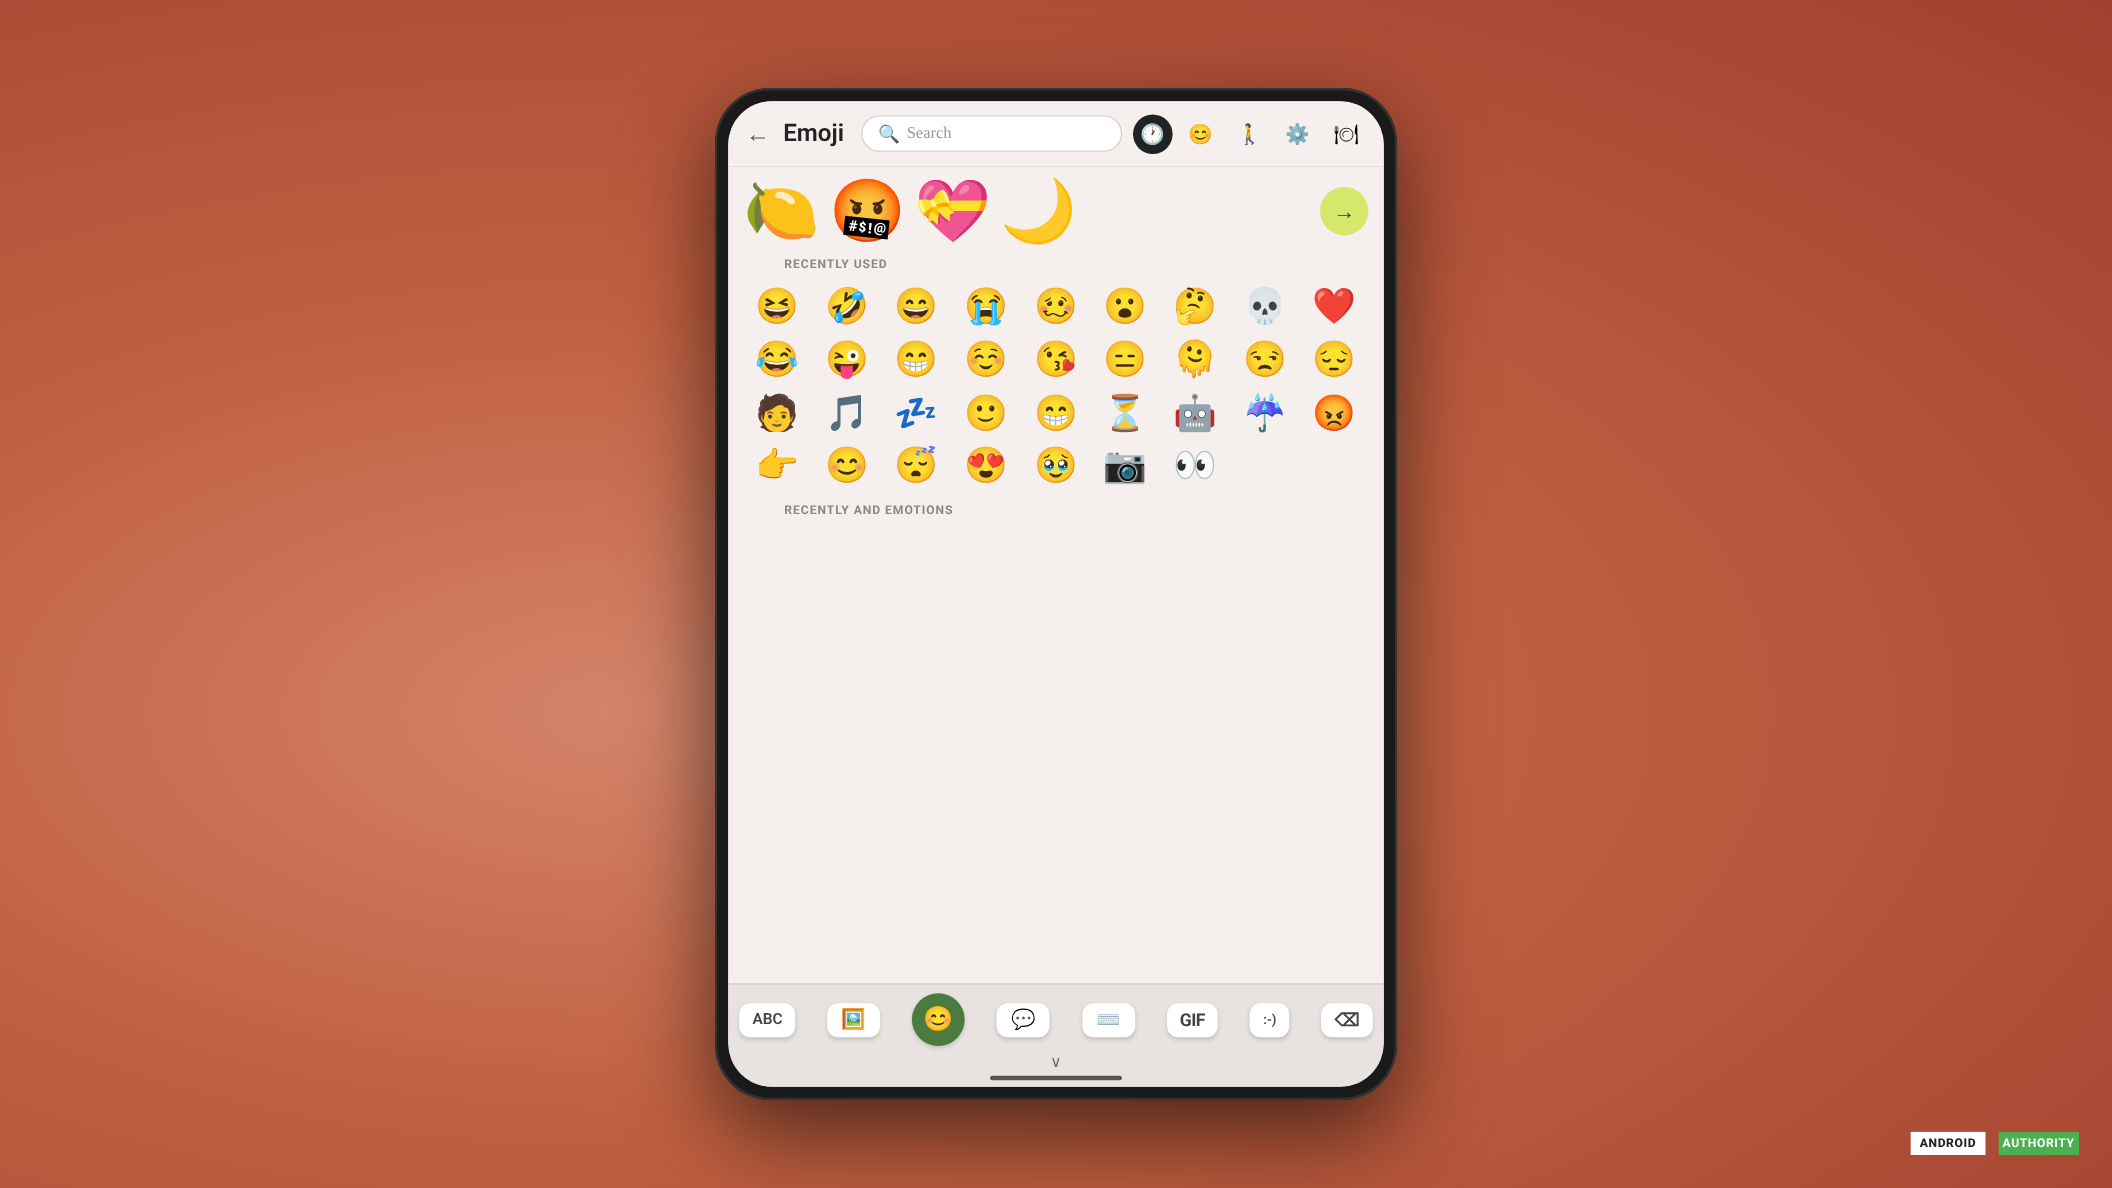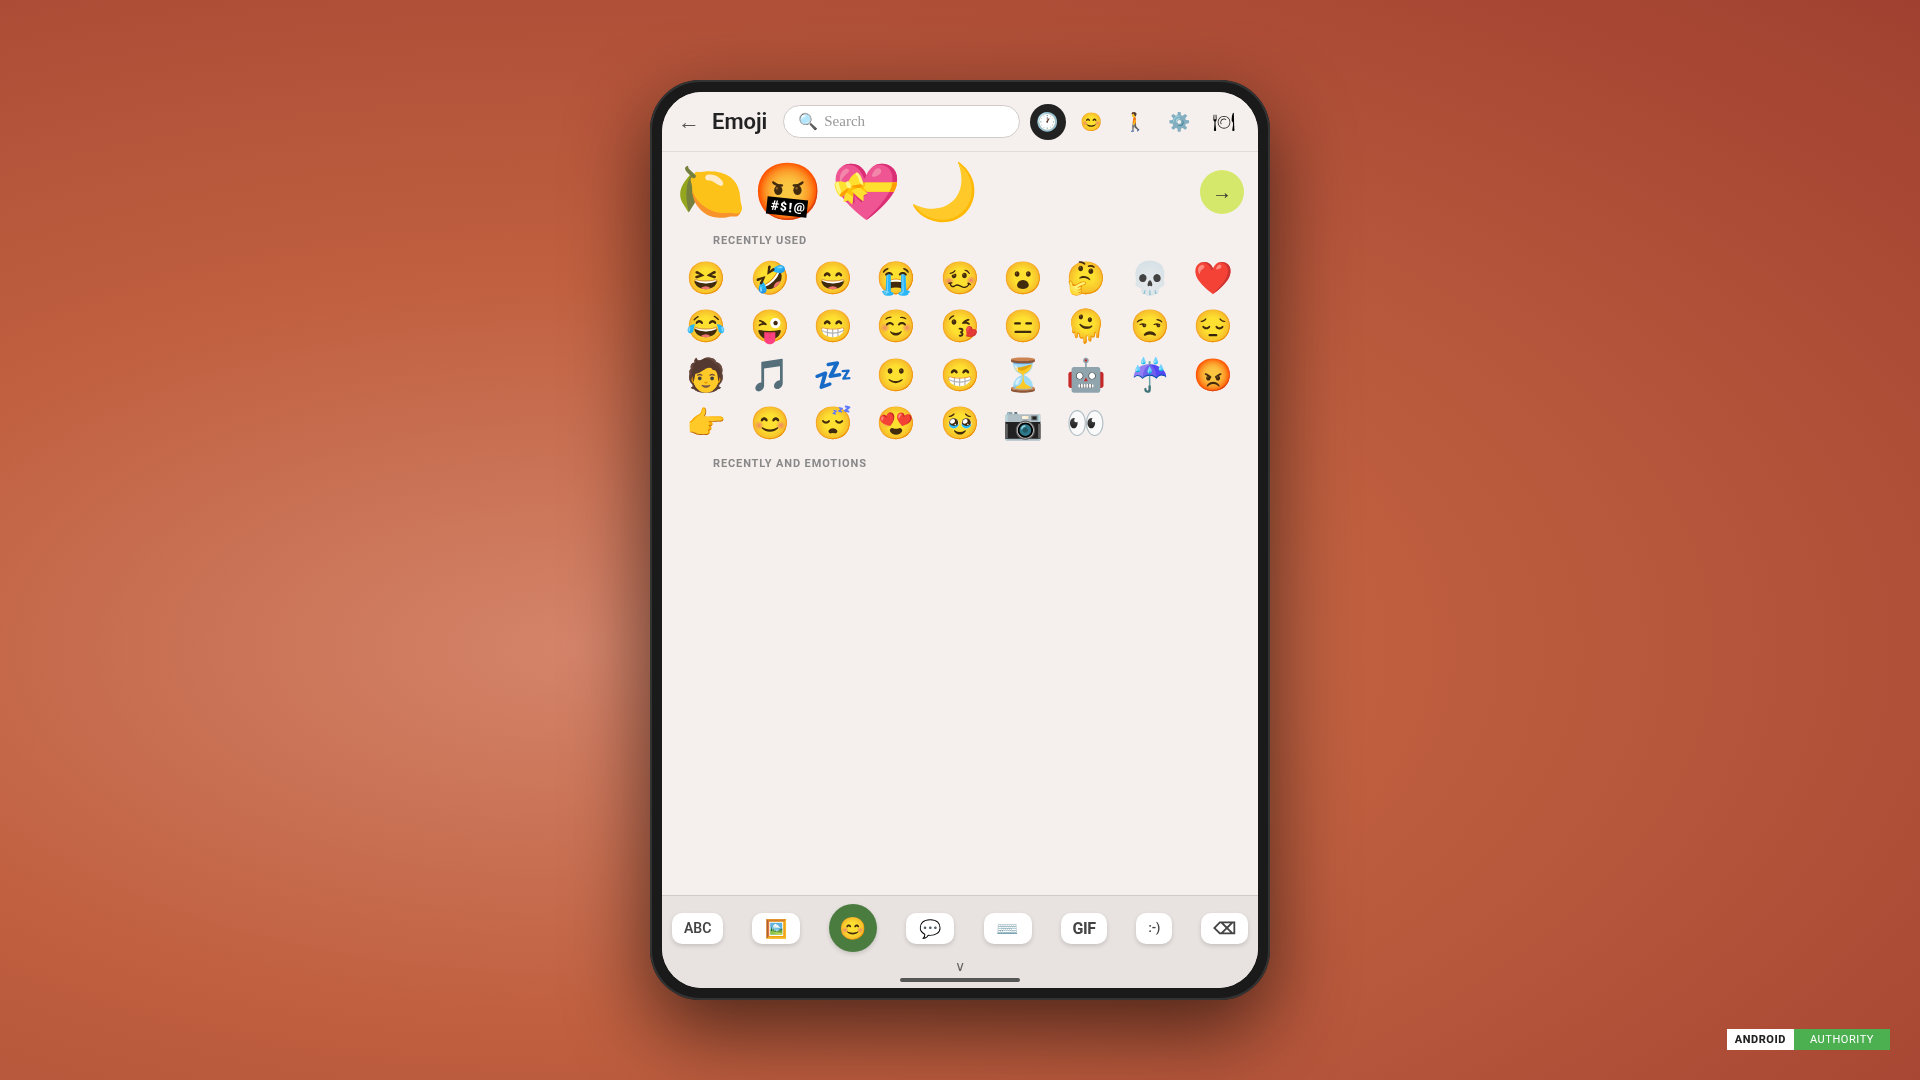--- a/index.html
+++ b/index.html
@@ -236,37 +236,37 @@
       margin-bottom: 4px;
     }
 
     
     .watermark {
       position: absolute;
       bottom: 30px;
       right: 30px;
       display: flex;
       align-items: center;
-      gap: 0;
+      gap: 12px;
       z-index: 20;
     }
     .watermark-android {
       background: white;
       color: #222;
       font-size: 11px;
       font-weight: 800;
       padding: 4px 8px;
       letter-spacing: 0.05em;
     }
     .watermark-authority {
       background: #4CAF50;
       color: white;
       font-size: 11px;
-      font-weight: 400;
-      padding: 4px 16px;
+      font-weight: 700;
+      padding: 4px 4px;
       letter-spacing: 0.05em;
     }
   </style>
 </head>
 <body>
 
 <div class="bg-overlay"></div>
 
 <div class="phone-frame">
   <div class="phone-screen">

